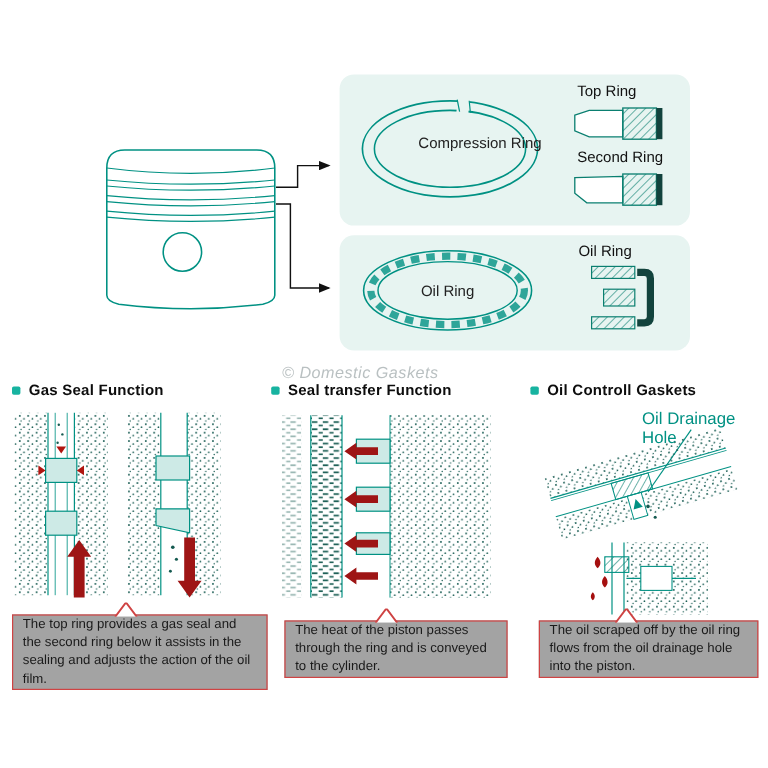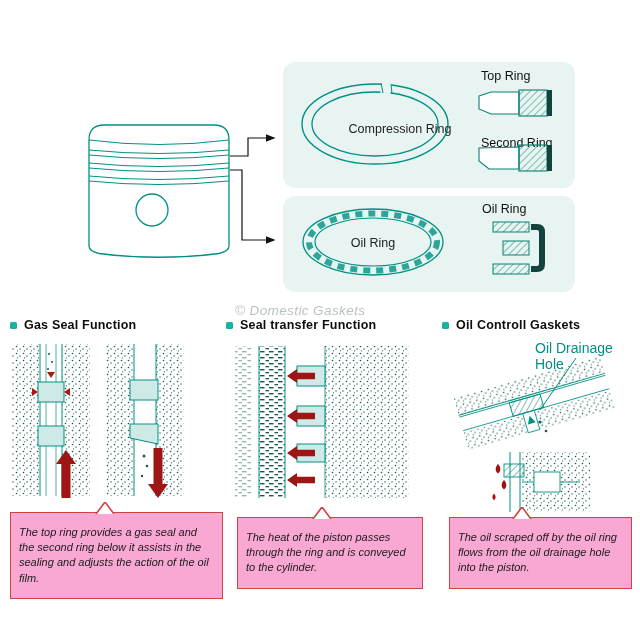--- a/index.html
+++ b/index.html
@@ -5,22 +5,22 @@
   html,body{margin:0;padding:0;background:#fff;}
   #canvas{position:relative;width:640px;height:640px;background:#fff;overflow:hidden;
           font-family:"Liberation Sans",sans-serif;color:#111;}
   .abs{position:absolute;}
   .panel{position:absolute;background:#e7f4f1;border-radius:12px;}
   .panel-label{position:absolute;font-size:12.5px;color:#222;text-align:center;}
   .section-label{position:absolute;font-size:12.5px;color:#111;text-align:right;}
   .func-header{position:absolute;display:flex;align-items:center;gap:7px;}
   .func-header .bullet{width:7px;height:7px;background:#17b3a0;border-radius:1.5px;flex:0 0 auto;}
   .func-header .title{font-size:12.5px;font-weight:bold;color:#0d0d0d;letter-spacing:.2px;}
-  .callout{position:absolute;border:1.6px solid #cf4343;background:#f9a8d4;font-size:11px;
-           line-height:1.38;color:#1a1a1a;padding:12px 8px;box-sizing:border-box;font-style:italic;}
+  .callout{position:absolute;border:1.6px solid #cf4343;background:#a3a3a3;font-size:11px;
+           line-height:1.38;color:#1a1a1a;padding:0 8px;box-sizing:border-box;}
   .pointer{position:absolute;top:-11px;width:20px;height:12px;}
   .watermark{position:absolute;color:#8f9a9c;opacity:.62;font-size:13.5px;font-style:italic;
              letter-spacing:.4px;}
   .annotation{position:absolute;font-size:14px;color:#009183;}
   svg{display:block;}
 </style>
 </head>
 <body>
 
 <div id="canvas">
@@ -52,36 +52,36 @@
     </svg>
 
     <div class="panel" style="left:283px;top:62px;width:292px;height:126px;">
       <svg class="abs" style="left:12px;top:14px;" width="160" height="96" viewBox="0 0 160 96">
         <ellipse cx="80" cy="48" rx="73" ry="40" fill="none" stroke="#009183" stroke-width="1.4"></ellipse>
         <ellipse cx="80" cy="48" rx="63" ry="32" fill="none" stroke="#009183" stroke-width="1.3"></ellipse>
         <rect x="86" y="5" width="10" height="14" fill="#e7f4f1" transform="rotate(7 91 12)"></rect>
         <line x1="86" y1="7" x2="88" y2="17" stroke="#009183" stroke-width="1"></line>
         <line x1="96" y1="8" x2="97" y2="18" stroke="#009183" stroke-width="1"></line>
       </svg>
-      <div class="panel-label" style="left:18px;top:60px;width:150px;padding-left:24px;">Compression Ring</div>
+      <div class="panel-label" style="left:18px;top:50px;width:150px;padding-left:24px;">Compression Ring</div>
     </div>
 
     <div class="section-label" style="left:481px;top:69px;">Top Ring</div>
     <svg class="abs" style="left:477px;top:87px;" width="80" height="32" viewBox="0 0 80 32">
       <defs>
         <pattern id="hxa" width="5" height="5" patternUnits="userSpaceOnUse" patternTransform="rotate(45)">
           <line x1="0" y1="0" x2="0" y2="5" stroke="#0a7f70" stroke-width="1"></line>
         </pattern>
       </defs>
       <polygon points="2,9 14,5 42,5 42,27 14,27 2,22" fill="#fff" stroke="#0a7f70" stroke-width="1.1"></polygon>
       <rect x="42" y="3" width="28" height="26" fill="url(#hxa)" stroke="#0a7f70" stroke-width="1.1"></rect>
       <rect x="70" y="3" width="5" height="26" fill="#12433d"></rect>
     </svg>
 
-    <div class="section-label" style="left:481px;top:136px;">Second Ring</div>
+    <div class="section-label" style="left:481px;top:124px;">Second Ring</div>
     <svg class="abs" style="left:477px;top:142px;" width="80" height="32" viewBox="0 0 80 32">
       <defs>
         <pattern id="hxb" width="5" height="5" patternUnits="userSpaceOnUse" patternTransform="rotate(45)">
           <line x1="0" y1="0" x2="0" y2="5" stroke="#0a7f70" stroke-width="1"></line>
         </pattern>
       </defs>
       <polygon points="2,6 42,5 42,27 12,27 2,19" fill="#fff" stroke="#0a7f70" stroke-width="1.1"></polygon>
       <rect x="42" y="3" width="28" height="26" fill="url(#hxb)" stroke="#0a7f70" stroke-width="1.1"></rect>
       <rect x="70" y="3" width="5" height="26" fill="#12433d"></rect>
     </svg>

